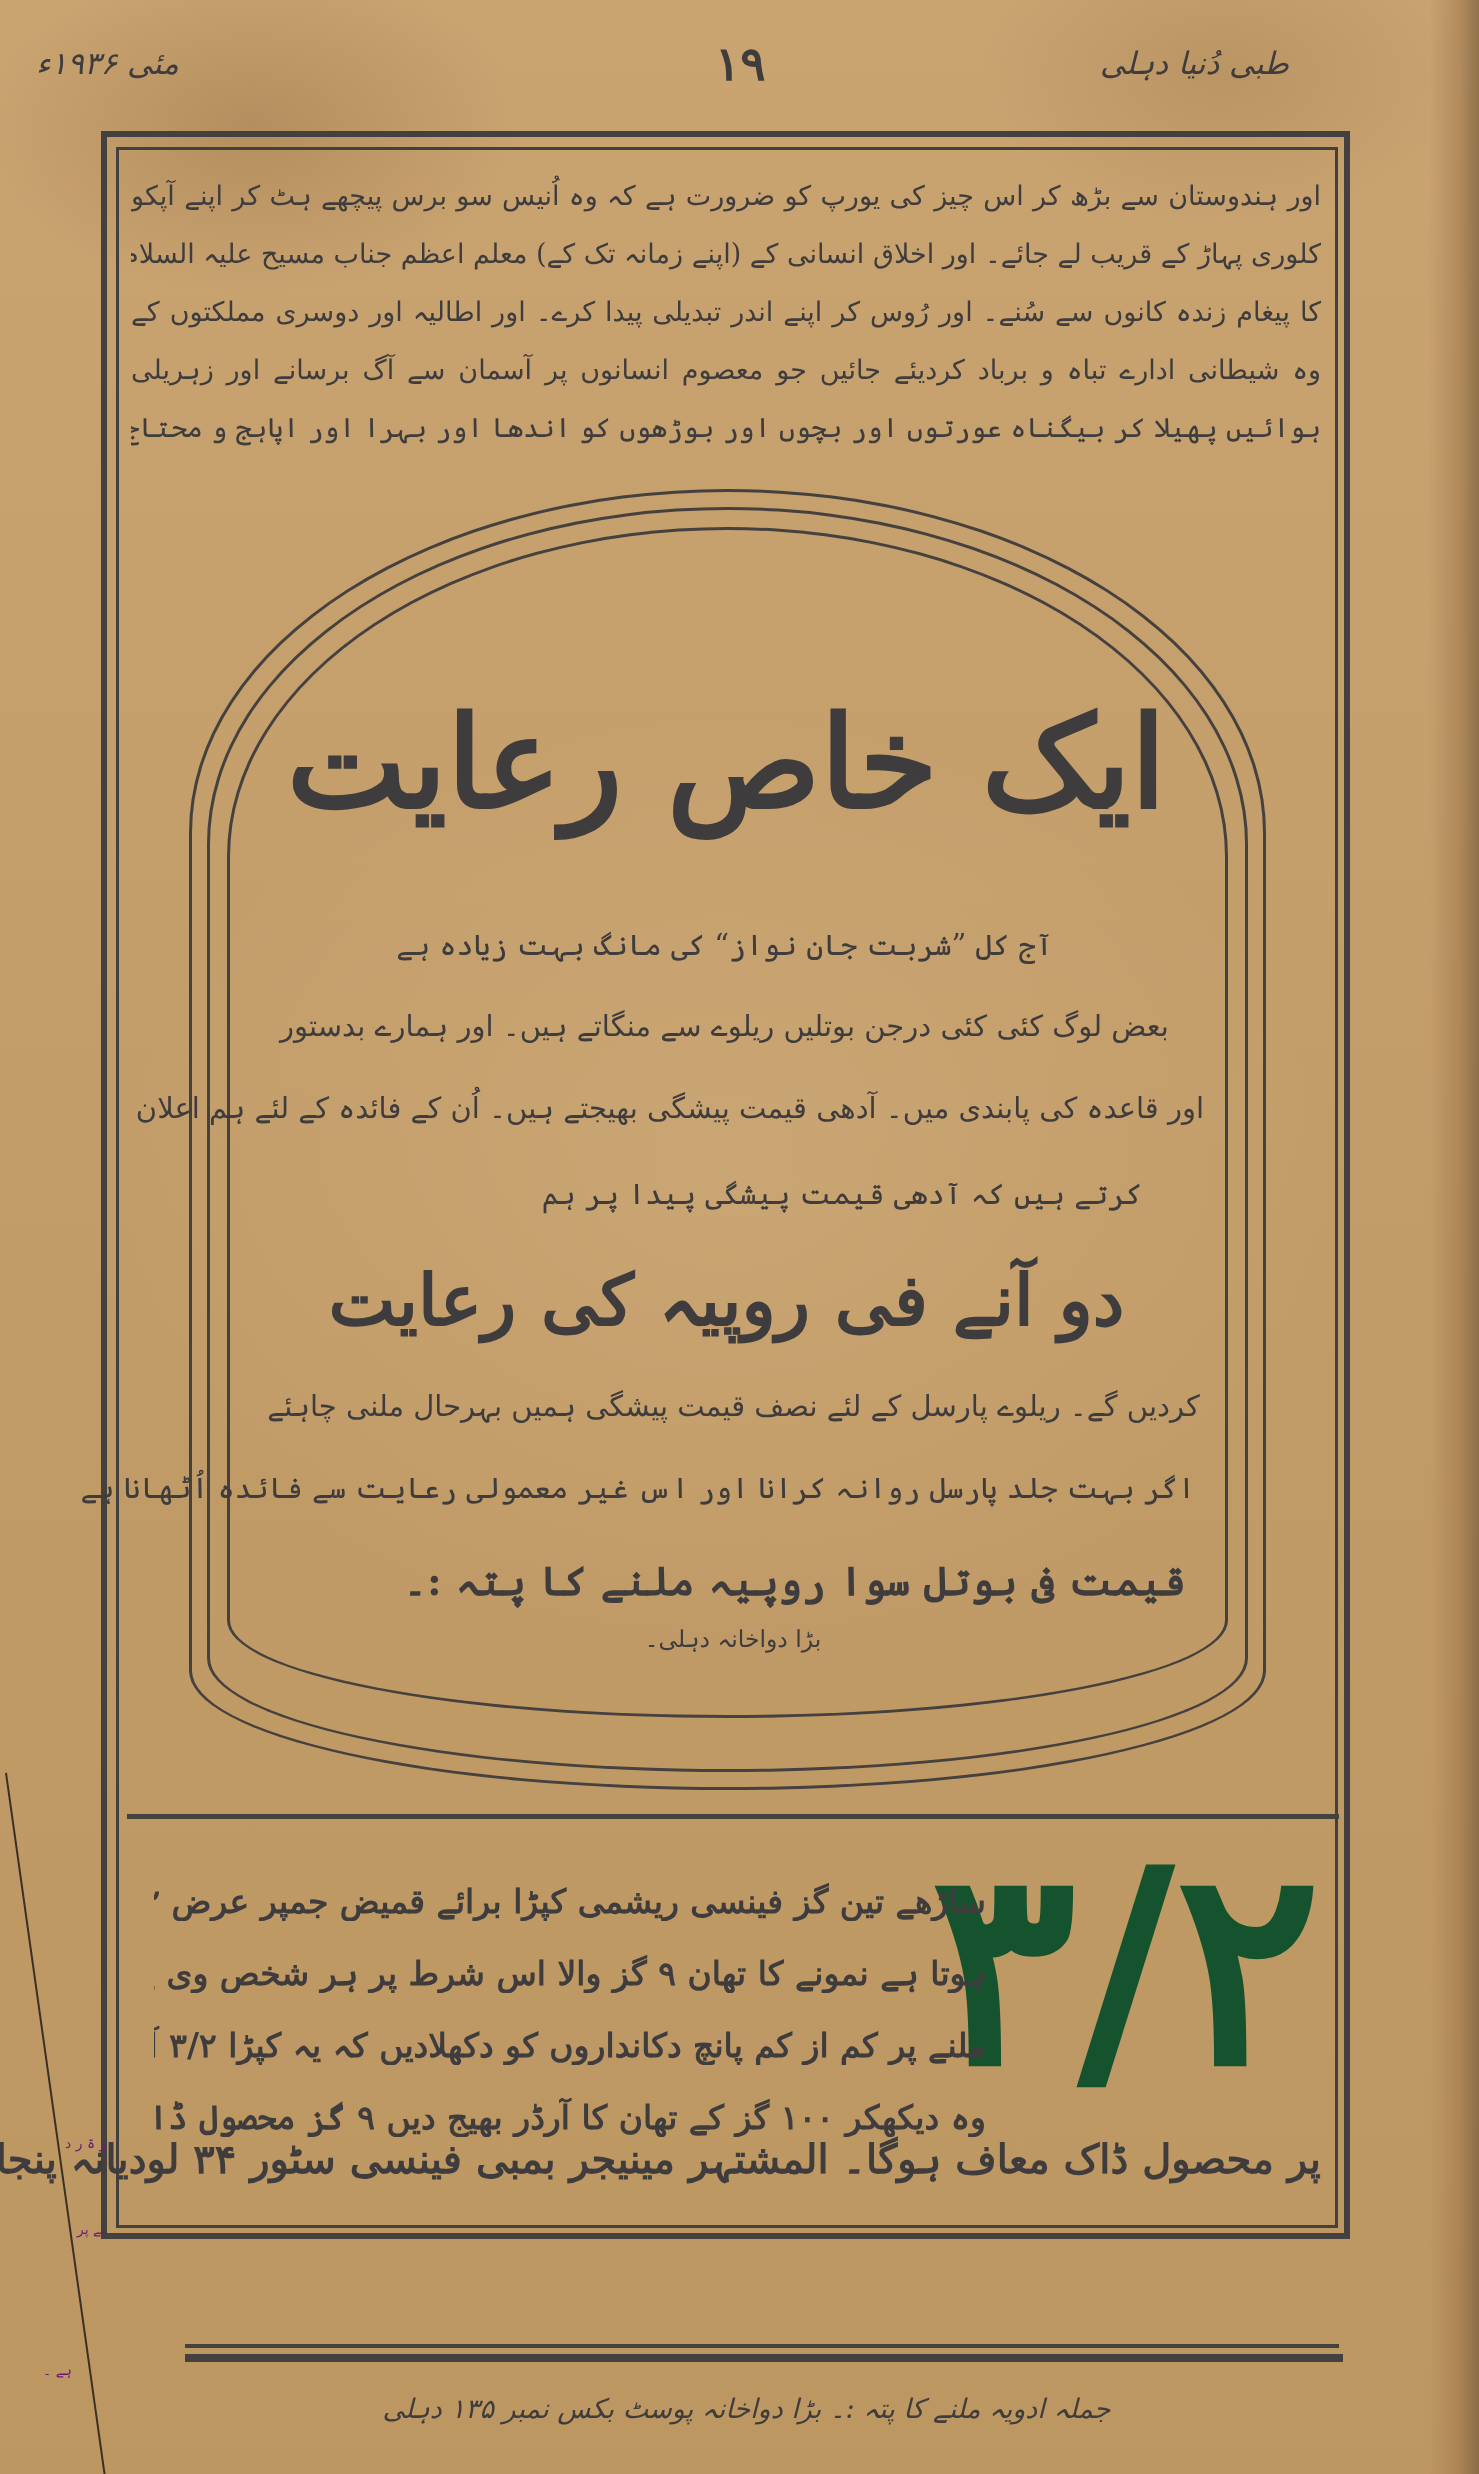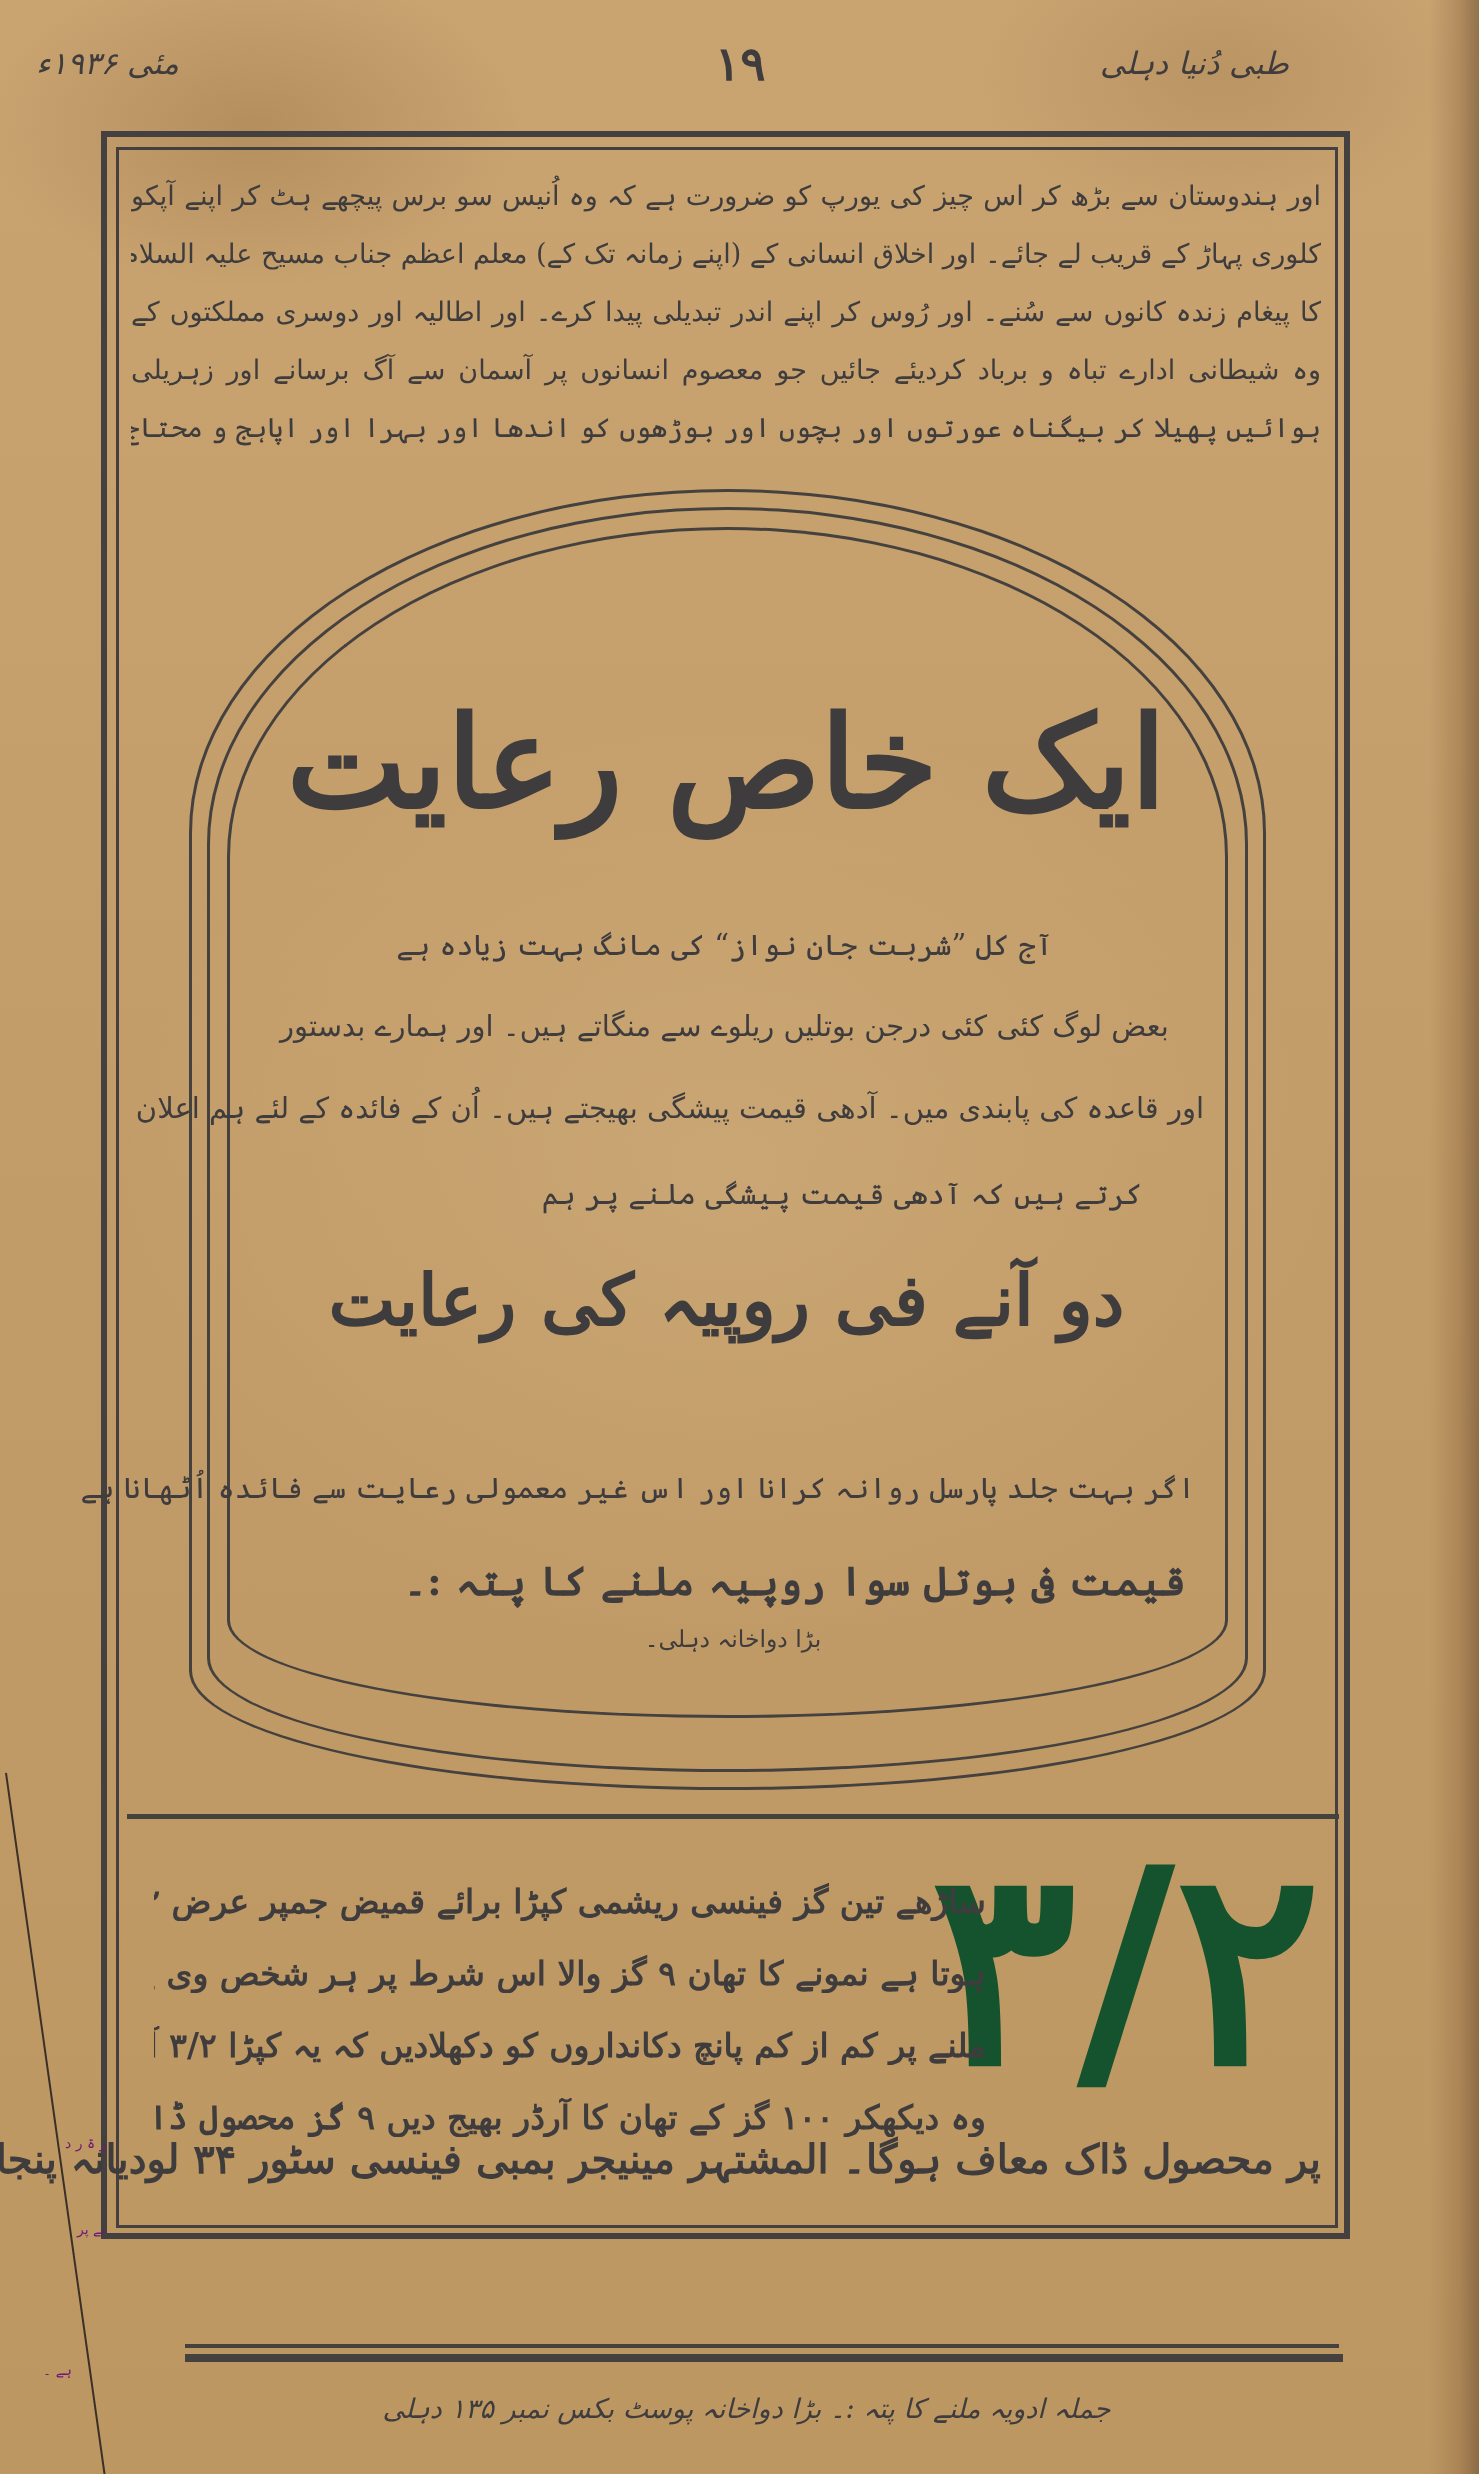--- a/index.html
+++ b/index.html
@@ -131,24 +131,25 @@
   <div class="arch" style="left:109px; top:47px; width:1001px; height:867px;"></div>
   <div class="arch-bottom" style="left:71px; top:912px; width:1077px; height:398px;"></div>
   <div class="arch-bottom" style="left:89px; top:912px; width:1041px; height:380px;"></div>
   <div class="arch-bottom" style="left:109px; top:912px; width:1001px; height:326px;"></div>
 
   <div class="ad1-title rtl">ایک خاص رعایت</div>
 
   <div class="ad1-line rtl" style="top:448px;">آج کل ”شربت جان نواز“ کی مانگ بہت زیادہ ہے</div>
   <div class="ad1-line rtl" style="top:529px;">بعض لوگ کئی کئی درجن بوتلیں ریلوے سے منگاتے ہیں۔ اور ہمارے بدستور</div>
   <div class="ad1-line rtl" style="top:611px;">اور قاعدہ کی پابندی میں۔ آدھی قیمت پیشگی بھیجتے ہیں۔ اُن کے فائدہ کے لئے ہم اعلان</div>
-  <div class="ad1-line rtl" style="top:697px; left:362px; width:724px;">کرتے ہیں کہ آدھی قیمت پیشگی ملنے پر ہم</div>
+  <div class="ad1-line rtl" style="top:697px; left:362px; width:724px;">کرتے ہیں کہ آدھی قیمت پیشگی پیدا پر ہم</div>
 
   <div class="ad1-sub rtl" style="top:778px;">دو آنے فی روپیہ کی رعایت</div>
 
+  <div class="ad1-line rtl" style="top:909px; left:136px; width:959px;">کردیں گے۔ ریلوے پارسل کے لئے نصف قیمت پیشگی ہمیں بہرحال ملنی چاہئے</div>
   <div class="ad1-line rtl" style="top:991px; left:154px; width:923px;">اگر بہت جلد پارسل روانہ کرانا اور اس غیر معمولی رعایت سے فائدہ اُٹھانا ہے</div>
   <div class="ad1-line rtl" style="top:1077px; left:380px; width:688px; font-size:40px; font-weight:bold;">قیمت فی بوتل سوا روپیہ ملنے کا پتہ :۔</div>
   <div class="ad1-line rtl ad1-small" style="top:1145px; left:452px; width:326px;">بڑا دواخانہ دہلی۔</div>
 </div>
 
 <div class="divider"></div>
 
 <div class="ad2 ink">
   <div class="ad2-price rtl">۳/۲</div>
   <div class="ad2-lines rtl">

